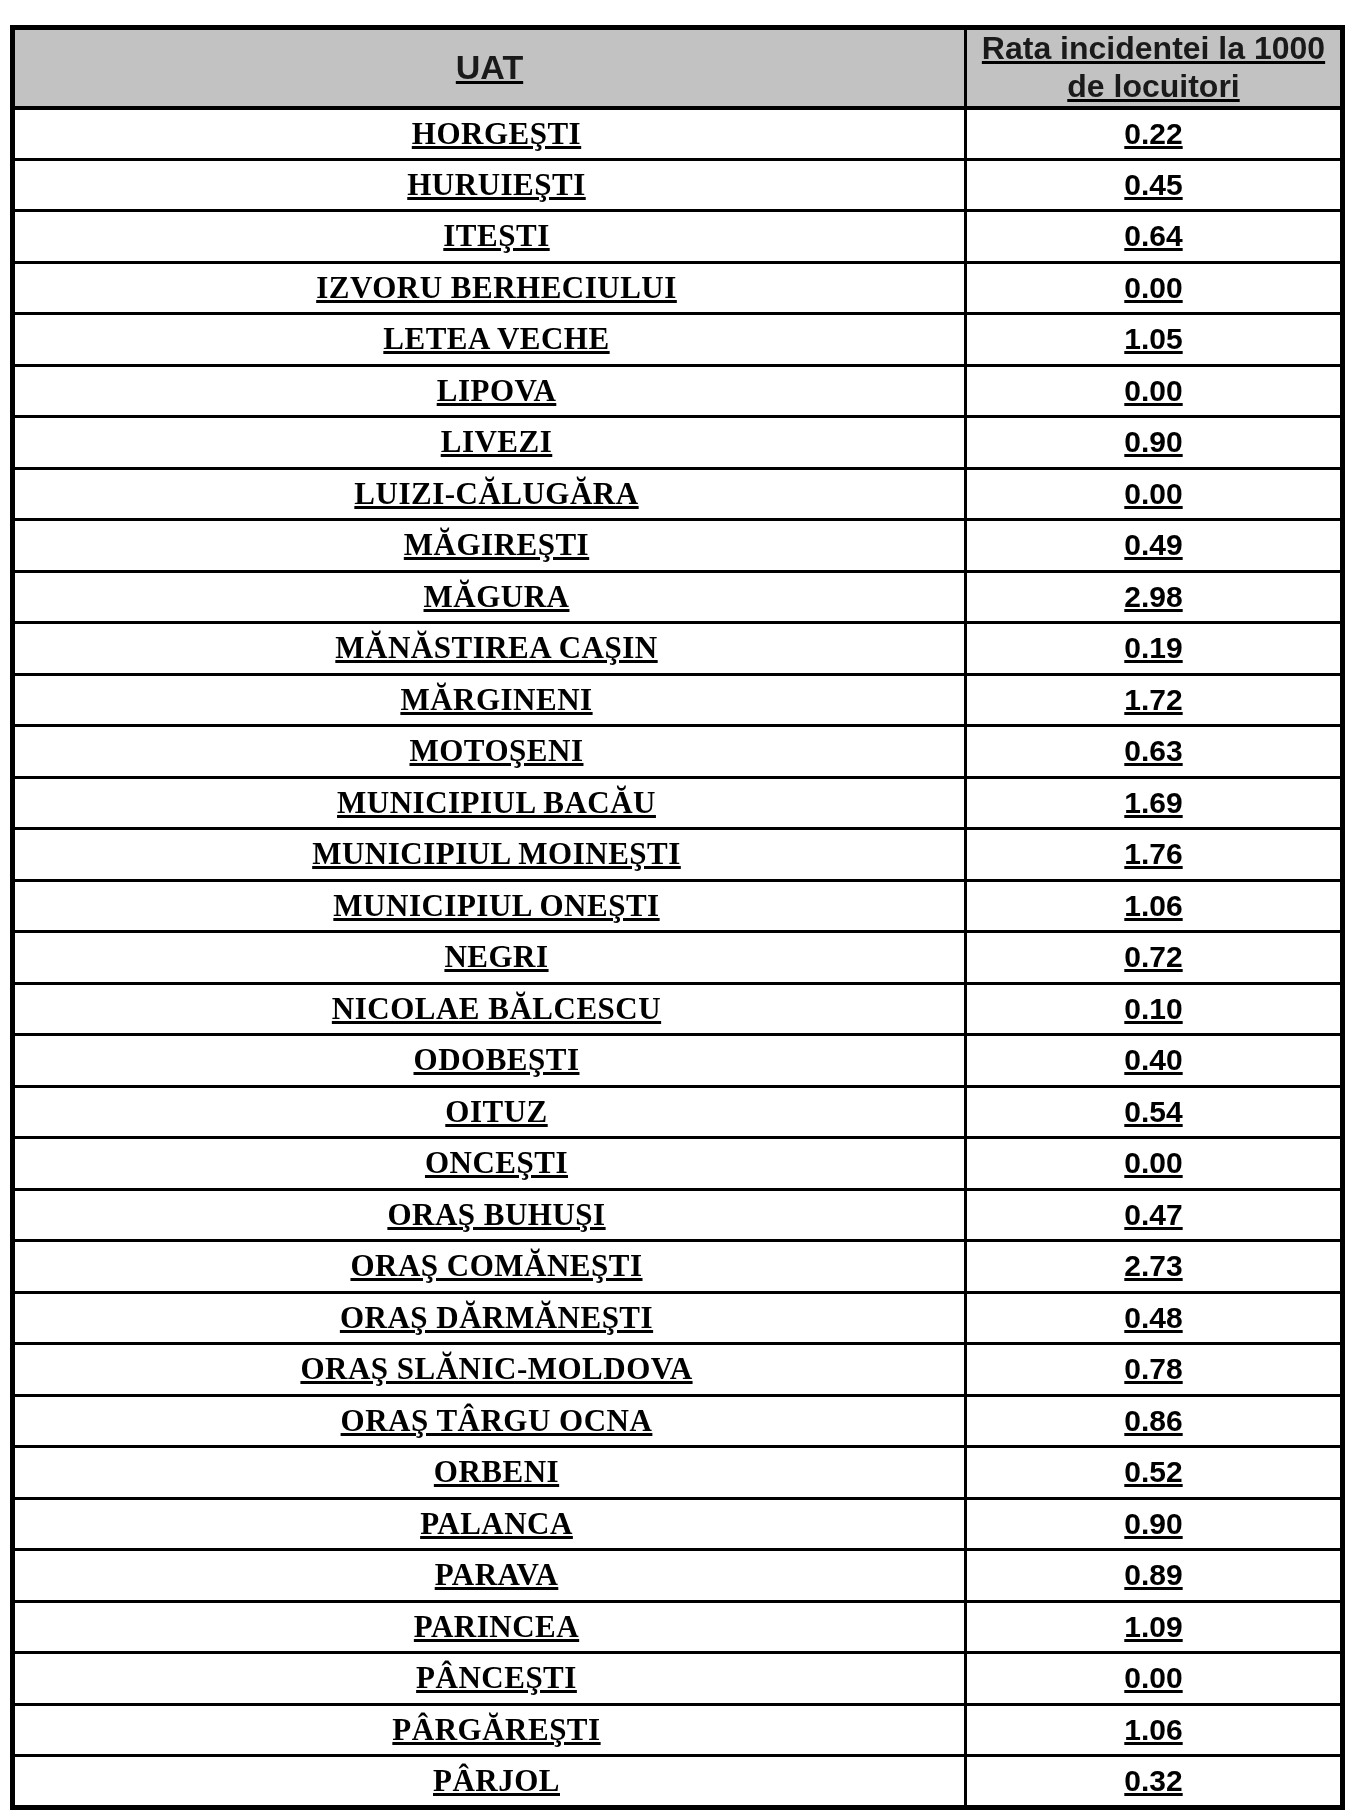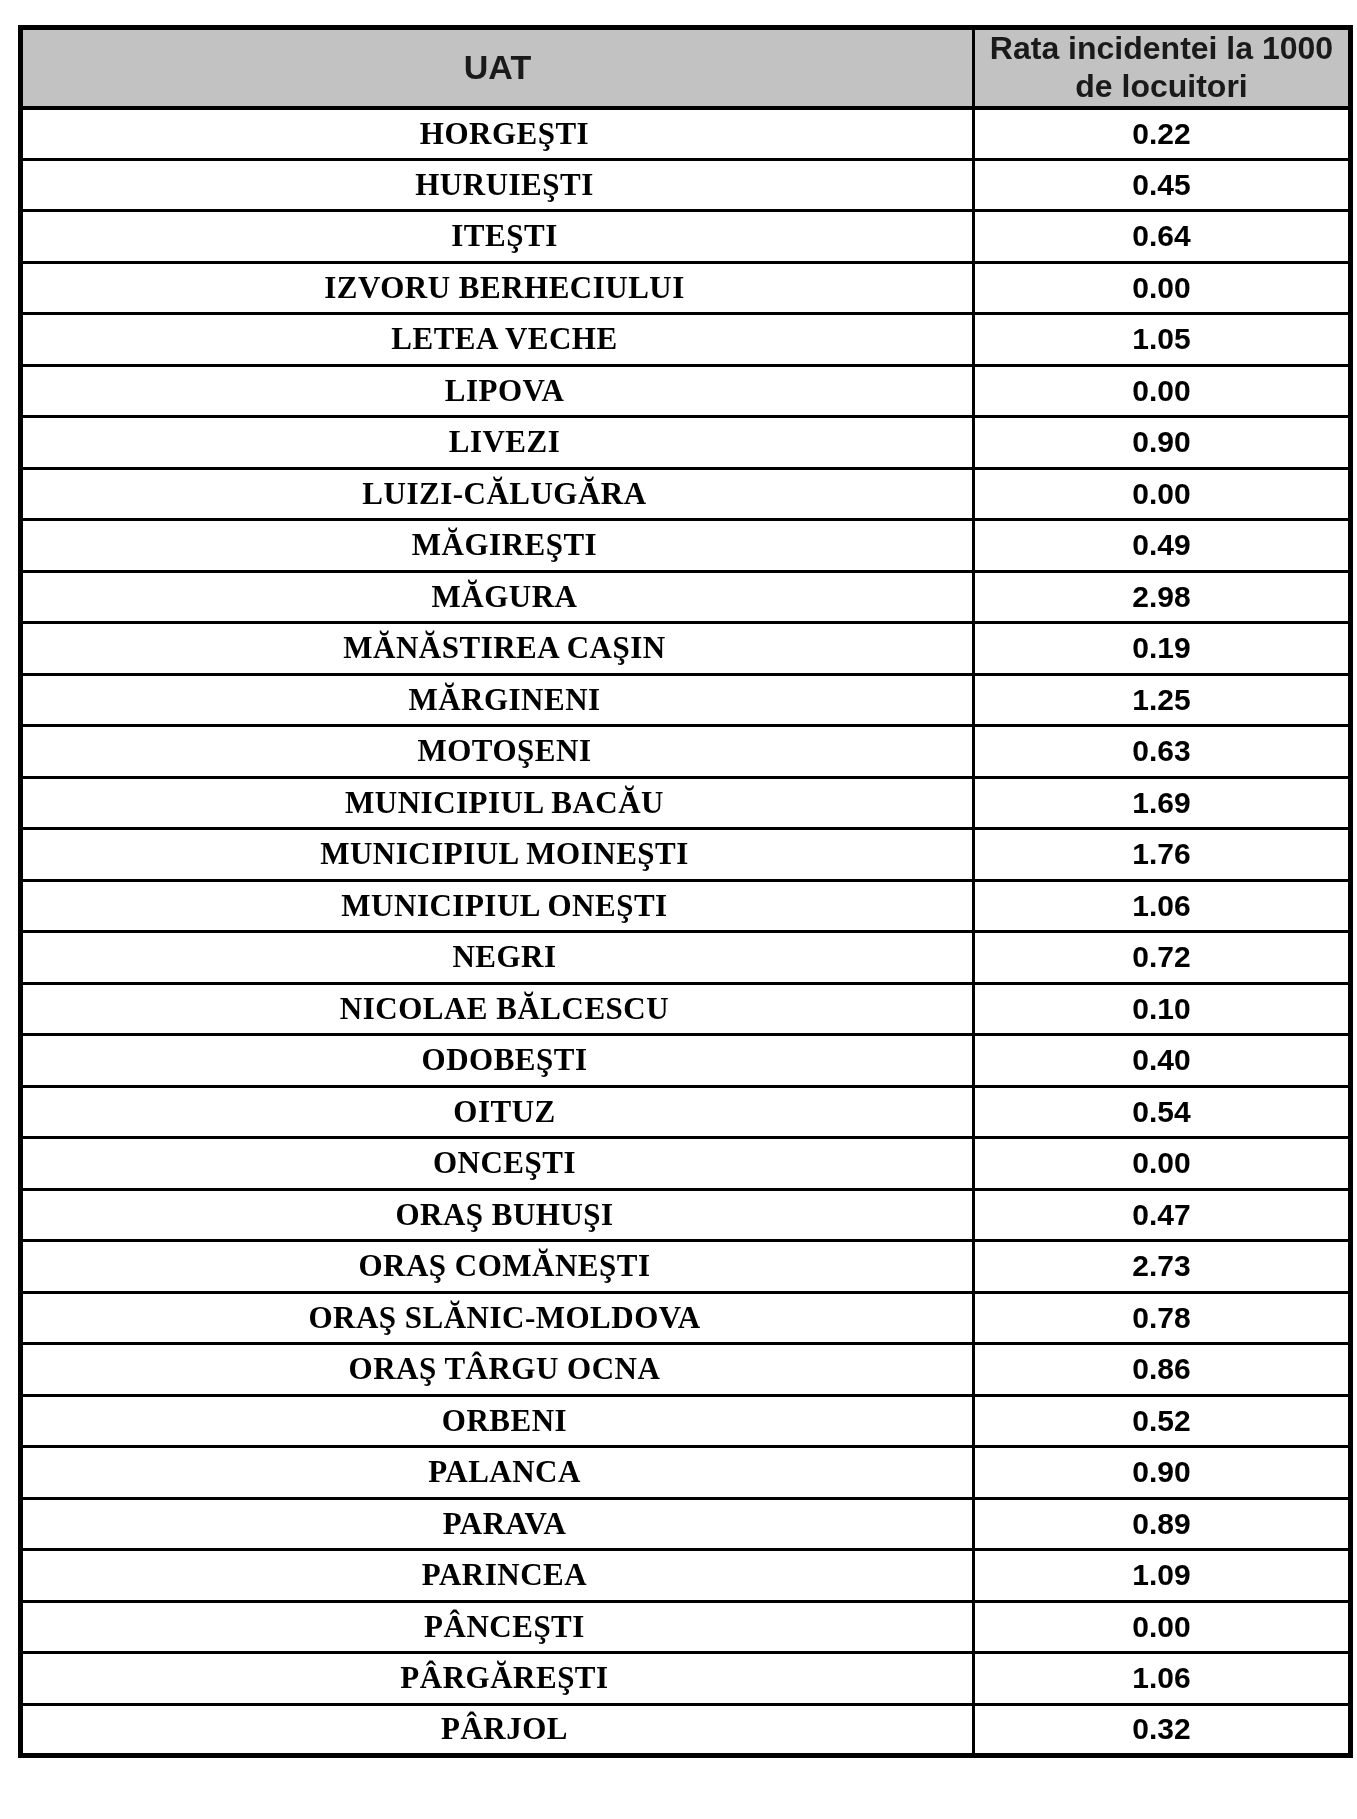--- a/index.html
+++ b/index.html
@@ -9,21 +9,22 @@
   }
   body {
     width: 1357px;
     height: 1819px;
     position: relative;
     font-family: "Liberation Sans", sans-serif;
   }
   .table-wrap {
     position: absolute;
     top: 25px;
-    left: 18px;
+    left: 10px;
+    text-decoration: underline;
   }
   table.uat-table {
     border-collapse: collapse;
     table-layout: fixed;
     width: 1330px;
     border: 5px solid #000000;
   }
   col.col-uat  { width: 953px; }
   col.col-rate { width: 377px; }
   th, td {
@@ -131,21 +132,21 @@
         <tr>
           <td class="uat-cell">MĂGURA</td>
           <td class="rate-cell">2.98</td>
         </tr>
         <tr>
           <td class="uat-cell">MĂNĂSTIREA CAŞIN</td>
           <td class="rate-cell">0.19</td>
         </tr>
         <tr>
           <td class="uat-cell">MĂRGINENI</td>
-          <td class="rate-cell">1.25</td>
+          <td class="rate-cell">1.72</td>
         </tr>
         <tr>
           <td class="uat-cell">MOTOŞENI</td>
           <td class="rate-cell">0.63</td>
         </tr>
         <tr>
           <td class="uat-cell">MUNICIPIUL BACĂU</td>
           <td class="rate-cell">1.69</td>
         </tr>
         <tr>
@@ -176,20 +177,24 @@
           <td class="uat-cell">ONCEŞTI</td>
           <td class="rate-cell">0.00</td>
         </tr>
         <tr>
           <td class="uat-cell">ORAŞ BUHUŞI</td>
           <td class="rate-cell">0.47</td>
         </tr>
         <tr>
           <td class="uat-cell">ORAŞ COMĂNEŞTI</td>
           <td class="rate-cell">2.73</td>
+        </tr>
+        <tr>
+          <td class="uat-cell">ORAŞ DĂRMĂNEŞTI</td>
+          <td class="rate-cell">0.48</td>
         </tr>
         <tr>
           <td class="uat-cell">ORAŞ SLĂNIC-MOLDOVA</td>
           <td class="rate-cell">0.78</td>
         </tr>
         <tr>
           <td class="uat-cell">ORAŞ TÂRGU OCNA</td>
           <td class="rate-cell">0.86</td>
         </tr>
         <tr>

